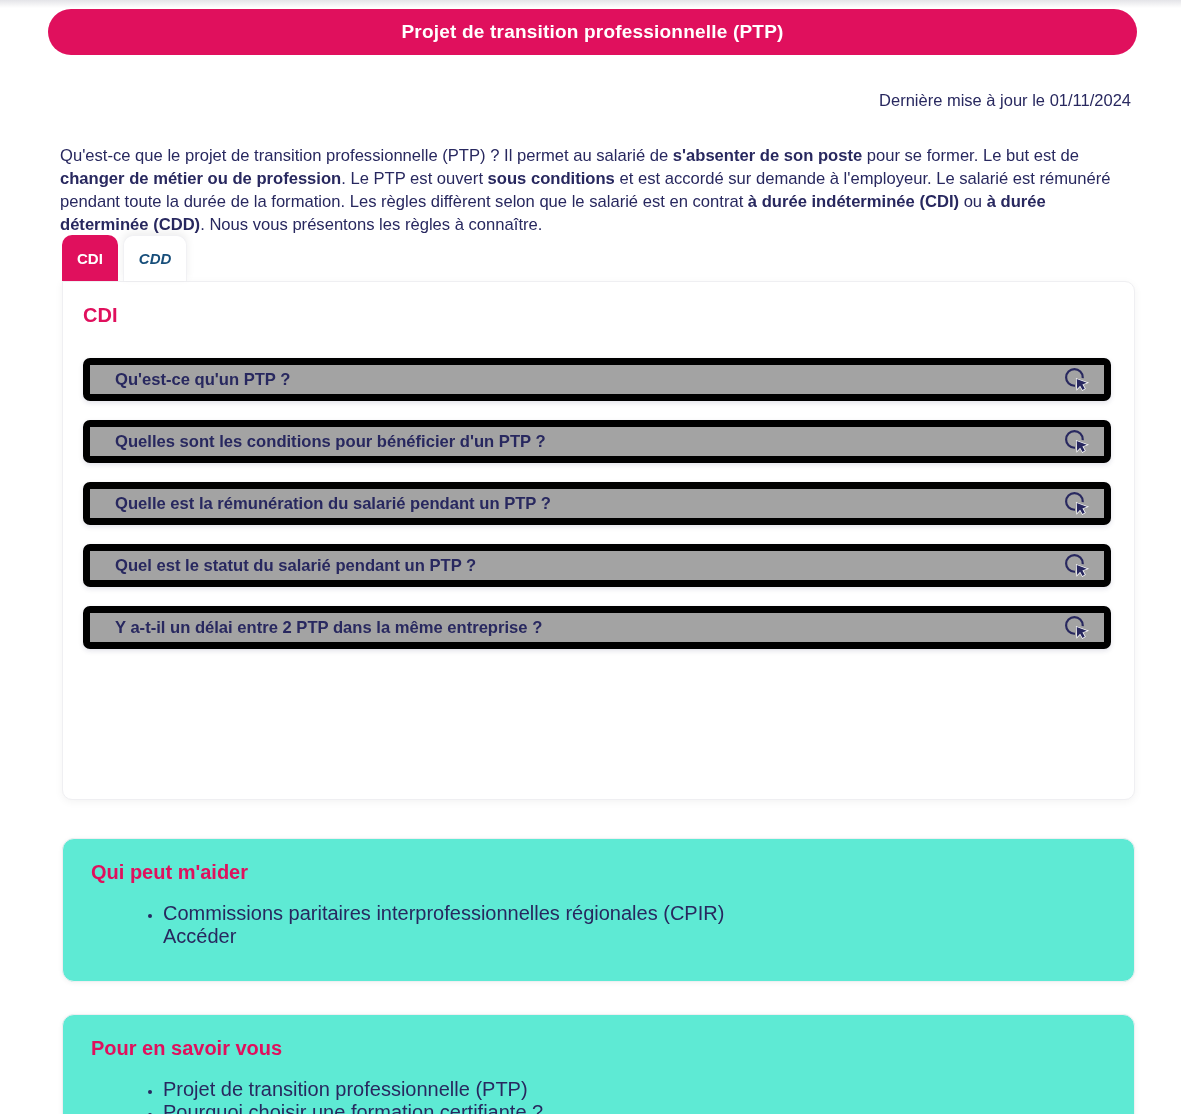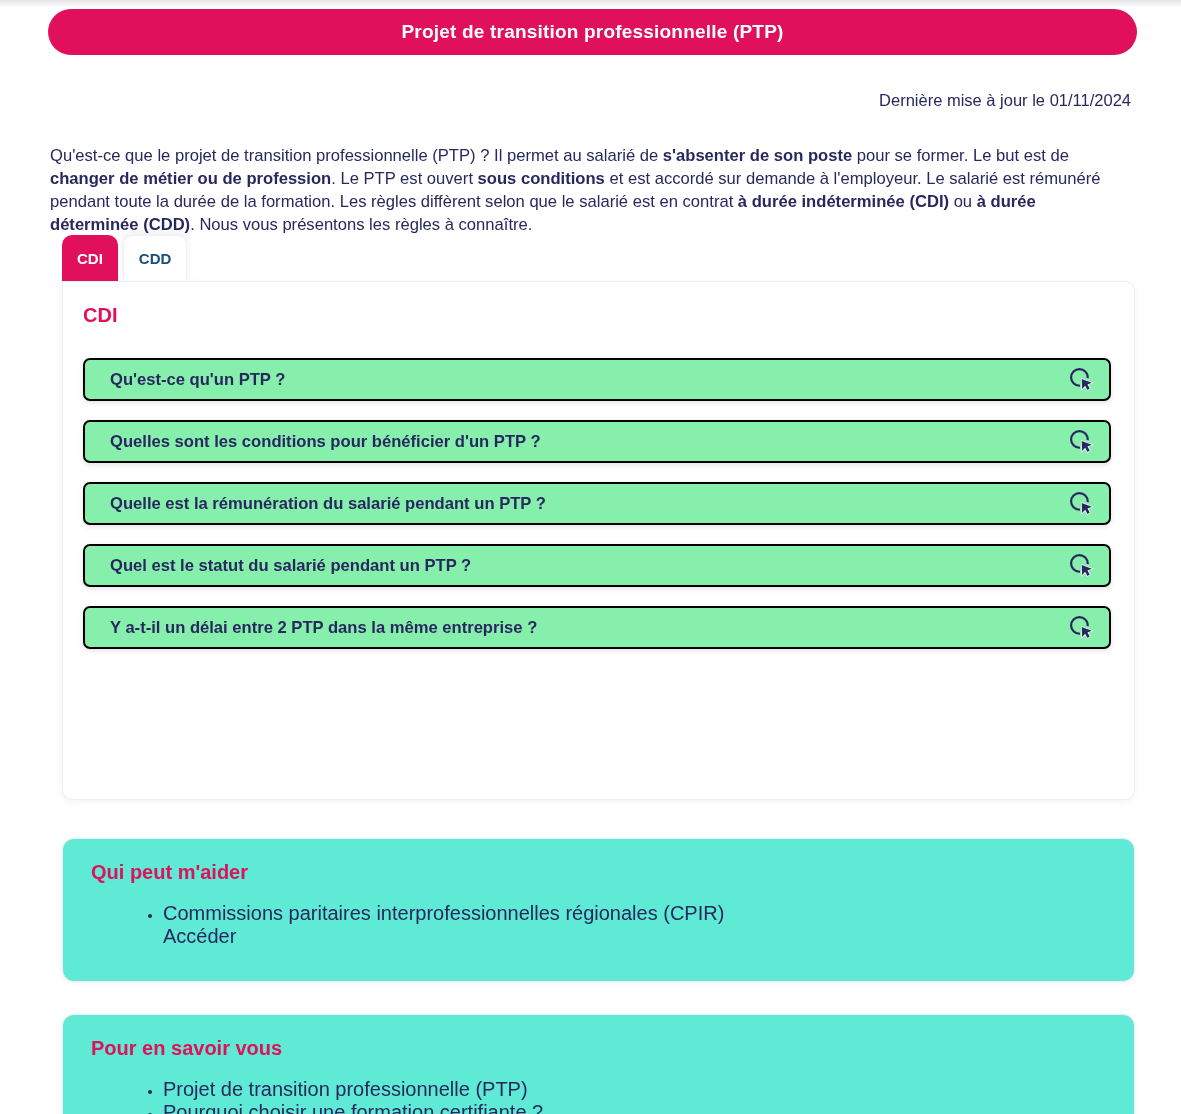--- a/index.html
+++ b/index.html
@@ -28,54 +28,55 @@
     display:flex;align-items:center;justify-content:center;
     color:#ffffff;font-weight:700;font-size:19px;letter-spacing:.2px;
   }
   
   .updated{
     position:absolute;top:91px;right:50px;
     font-size:16.5px;color:var(--navy);margin-left:21px;
   }
   
   .intro{
-    position:absolute;left:50px;top:127px;width:1064px;
+    position:absolute;left:60px;top:127px;width:1064px;
     font-size:16.6px;line-height:23px;color:var(--navy);
   }
   .intro .b{font-weight:700;}
   
   .tabs{
     position:absolute;left:62px;top:235px;
     display:flex;gap:5px;align-items:flex-end;z-index:3;
   }
   .tab{
     height:46px;padding:0 15px;display:flex;align-items:center;
     font-weight:700;font-size:15px;border-radius:10px 10px 0 0;cursor:pointer;
   }
   .tab.active{background:var(--pink);color:#ffffff;}
   .tab.inactive{
     background:#ffffff;color:var(--tab_blue);
     border:1px solid #f1f1f4;border-bottom:none;
     box-shadow:0 -3px 8px rgba(0,0,0,.07);
+    font-style:italic;
   }
   
   .panel{
     position:absolute;left:62px;top:281px;width:1073px;height:519px;
     background:#ffffff;border:1px solid var(--card_border);border-radius:0 10px 10px 10px;
     box-shadow:0 2px 8px rgba(0,0,0,.05);
     padding:21px 20px 0 20px;z-index:2;
   }
   .panel-heading{
     margin:0;font-size:20px;line-height:24px;font-weight:700;color:var(--pink);
   }
   .accordion{margin-top:31px;}
   .acc-row{
     width:1028px;height:43px;margin-bottom:19px;
-    background:#86efac;border-radius:7px;
-    border:2px solid #000000;
+    background:#a3a3a3;border-radius:7px;
+    border:7px solid #000000;
     box-shadow:0 2px 5px rgba(40,40,95,.13);
     display:flex;align-items:center;justify-content:space-between;
     padding:0 14px 0 25px;cursor:pointer;text-align:center;
   }
   .acc-label{font-weight:700;font-size:16.6px;color:var(--navy);}
   .acc-icon{flex:0 0 auto;display:flex;align-items:center;}
   
   .card{
     position:absolute;left:62px;width:1073px;
     background:#5eead4;border:1px solid var(--card_border);border-radius:12px;

